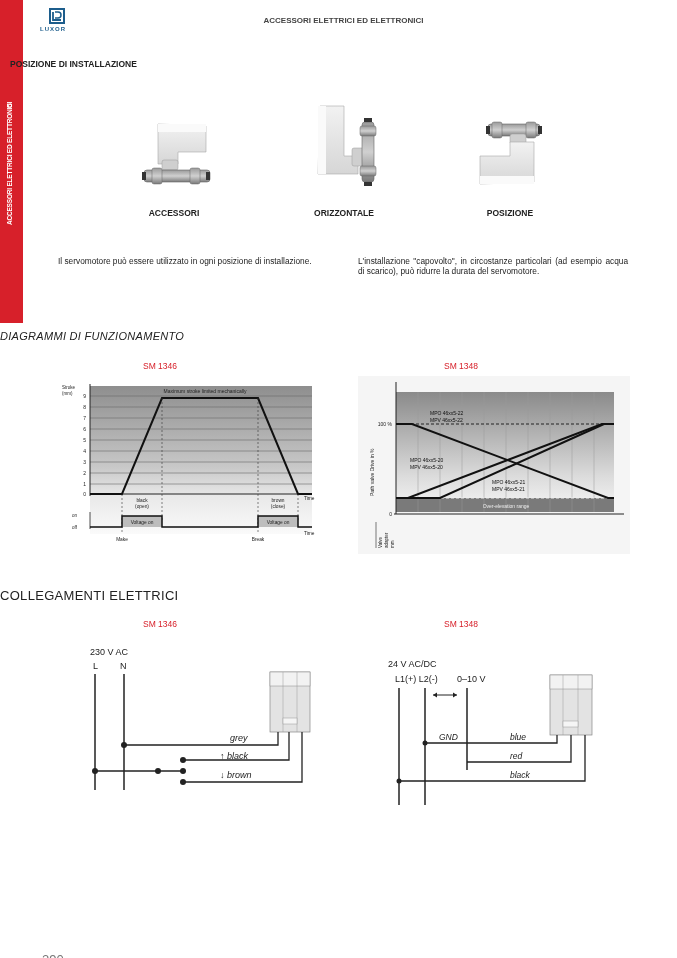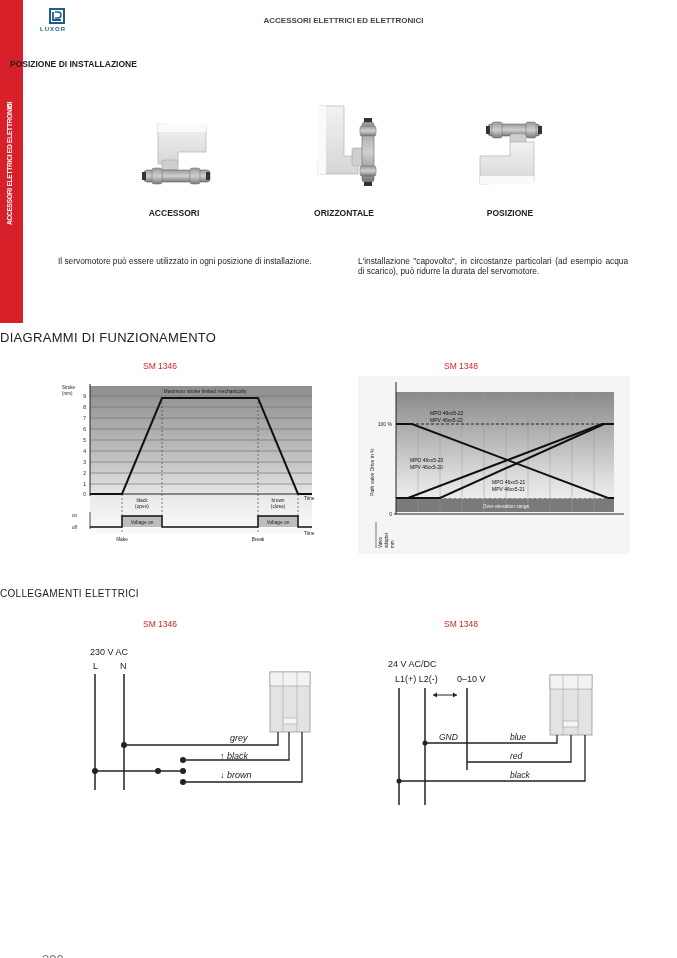--- a/index.html
+++ b/index.html
@@ -12,22 +12,22 @@
     transform-origin: 0 0; transform: rotate(-90deg) translate(-110px, 3px); letter-spacing: -0.2px; }
   .side-tab .side-num { position: absolute; left: 7px; top: 101px; color: #fff; font-size: 8px; font-weight: bold; transform: rotate(-90deg); }
 
   .logo { position: absolute; left: 40px; top: 8px; width: 40px; height: 28px; }
   .logo-text { position: absolute; left: 40px; top: 26px; font-size: 6px; font-weight: bold; color: #1c5d8c; letter-spacing: 1px; }
 
   .running-header { position: absolute; left: 0; top: 16px; width: 677px; text-align: center; font-size: 8px; font-weight: bold; color: #444; padding-left: 10px; }
 
   .section-title { position: absolute; width: 677px; text-align: left; font-weight: bold; color: #222; }
   .t-install { top: 59px; font-size: 8.5px; padding-left: 10px; }
-  .t-diag { top: 330px; font-size: 13px; font-weight: normal; letter-spacing: 0.3px; }
-  .t-coll { top: 588px; font-size: 10px; font-weight: normal; letter-spacing: 0.3px; }
+  .t-diag { top: 330px; font-size: 11px; font-weight: normal; letter-spacing: 0.3px; font-style: italic; }
+  .t-coll { top: 588px; font-size: 13px; font-weight: normal; letter-spacing: 0.3px; }
 
   .valve { position: absolute; }
   .pos-label { position: absolute; font-size: 8.5px; font-weight: bold; color: #222; text-align: center; width: 120px; }
 
   .para { position: absolute; font-size: 8.3px; line-height: 10px; color: #222; text-align: justify; }
 
   .model-label { position: absolute; font-size: 8.5px; font-weight: normal; color: #d7202a; text-align: left; width: 100px; }
 
   .chart { position: absolute; }
   .page-number { position: absolute; left: 42px; top: 952px; font-size: 13px; color: #777; }

